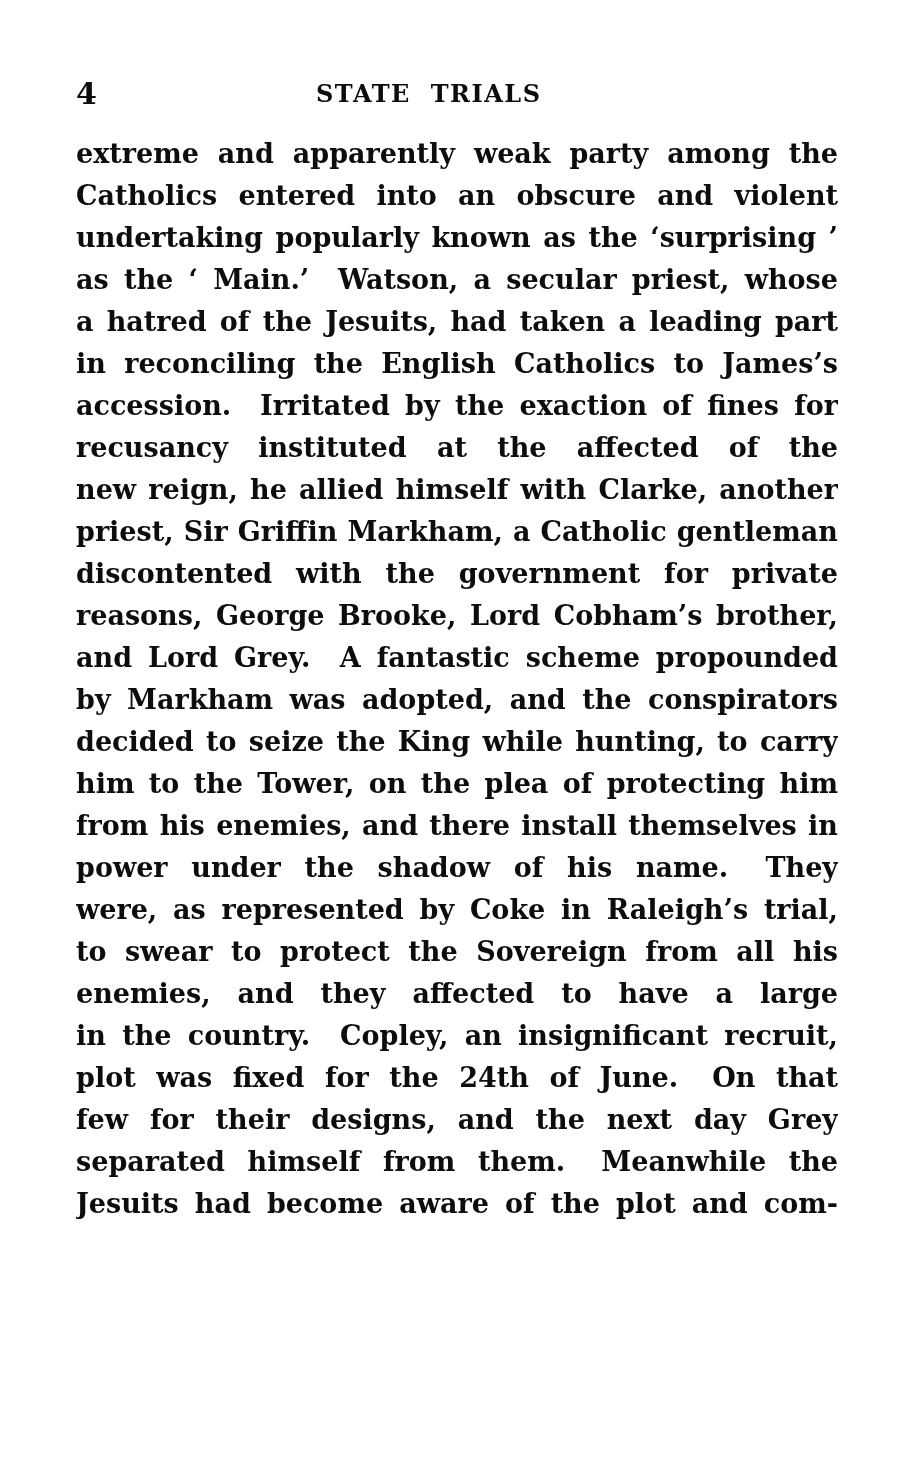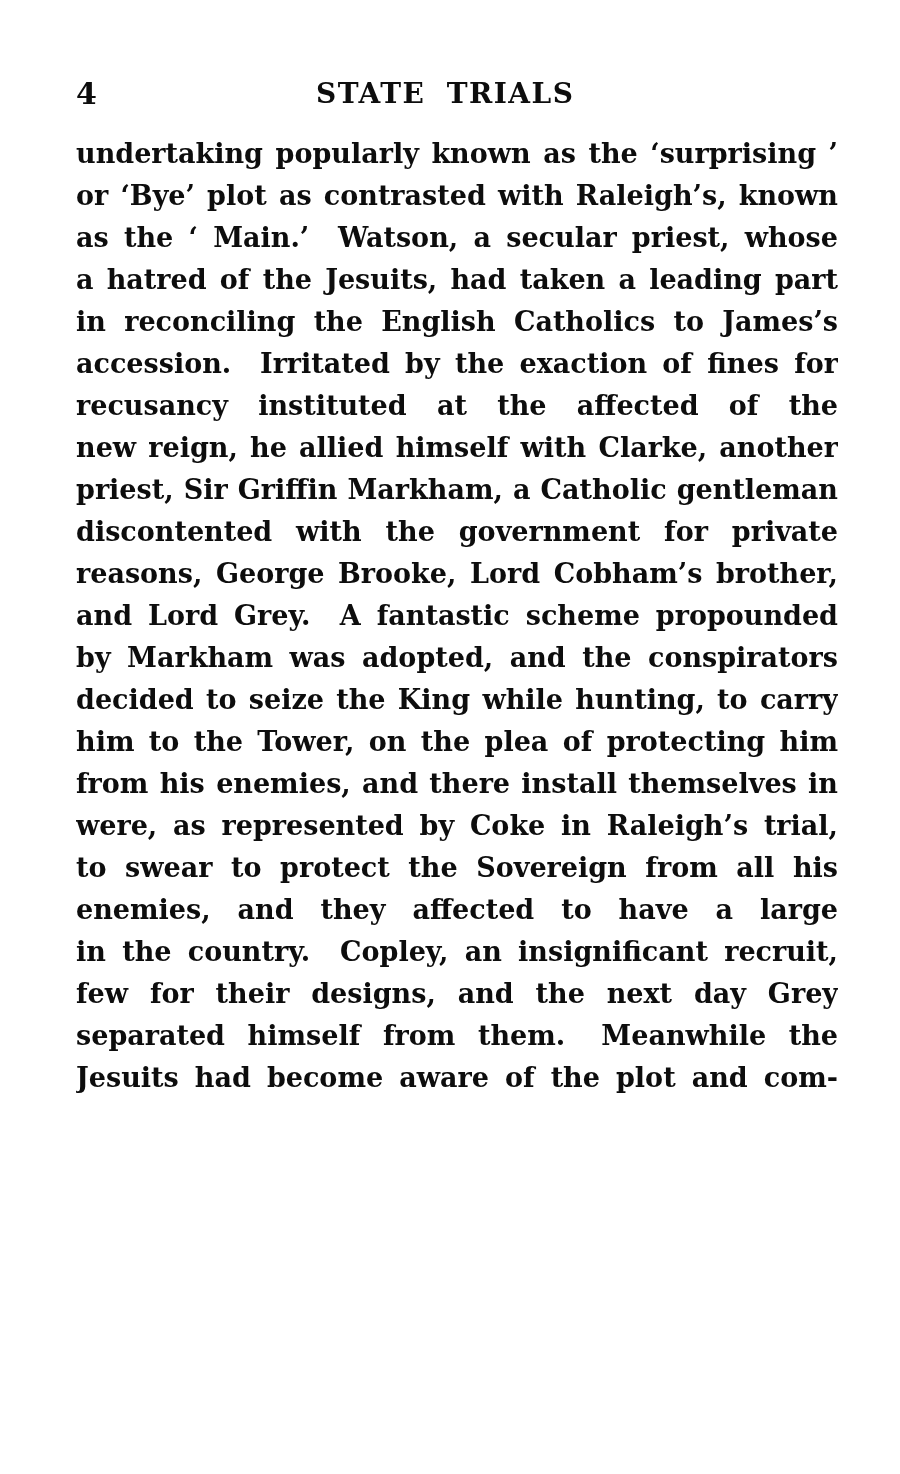--- a/index.html
+++ b/index.html
@@ -28,21 +28,21 @@
     left: 76px;
     top: 0;
     font-size: 30px;
     font-weight: 700;
     line-height: 42px;
   }
   .runhead {
     position: absolute;
     left: 316px;
     top: 0;
-    font-size: 28px;
+    font-size: 24px;
     font-weight: 700;
     line-height: 42px;
     letter-spacing: 1.5px;
     word-spacing: 10px;
     white-space: nowrap;
   }
   .bodytext {
     position: absolute;
     top: 133px;
     left: 76px;
@@ -60,37 +60,40 @@
 </style>
 </head>
 <body>
 
 <div class="page">
   <div class="header">
     <span class="pagenum">4</span>
     <span class="runhead">STATE TRIALS</span>
   </div>
   <div class="bodytext" id="body-text">
+      <div class="line">extreme and apparently weak party among the</div>
+      <div class="line">Catholics entered into an obscure and violent</div>
       <div class="line">undertaking popularly known as the ‘surprising ’</div>
-      <div class="line">or ‘Bye’ plot as contrasted with Raleigh’s, known</div>
       <div class="line">as the ‘ Main.’  Watson, a secular priest, whose</div>
       <div class="line">a hatred of the Jesuits, had taken a leading part</div>
       <div class="line">in reconciling the English Catholics to James’s</div>
       <div class="line">accession.  Irritated by the exaction of fines for</div>
       <div class="line">recusancy instituted at the affected of the</div>
       <div class="line">new reign, he allied himself with Clarke, another</div>
       <div class="line">priest, Sir Griffin Markham, a Catholic gentleman</div>
       <div class="line">discontented with the government for private</div>
       <div class="line">reasons, George Brooke, Lord Cobham’s brother,</div>
       <div class="line">and Lord Grey.  A fantastic scheme propounded</div>
       <div class="line">by Markham was adopted, and the conspirators</div>
       <div class="line">decided to seize the King while hunting, to carry</div>
       <div class="line">him to the Tower, on the plea of protecting him</div>
       <div class="line">from his enemies, and there install themselves in</div>
+      <div class="line">power under the shadow of his name.  They</div>
       <div class="line">were, as represented by Coke in Raleigh’s trial,</div>
       <div class="line">to swear to protect the Sovereign from all his</div>
       <div class="line">enemies, and they affected to have a large following</div>
       <div class="line">in the country.  Copley, an insignificant recruit,</div>
+      <div class="line">plot was fixed for the 24th of June.  On that</div>
       <div class="line">few for their designs, and the next day Grey</div>
       <div class="line">separated himself from them.  Meanwhile the</div>
       <div class="line">Jesuits had become aware of the plot and com-</div>
     </div>
 </div>
 
 </body></html>

